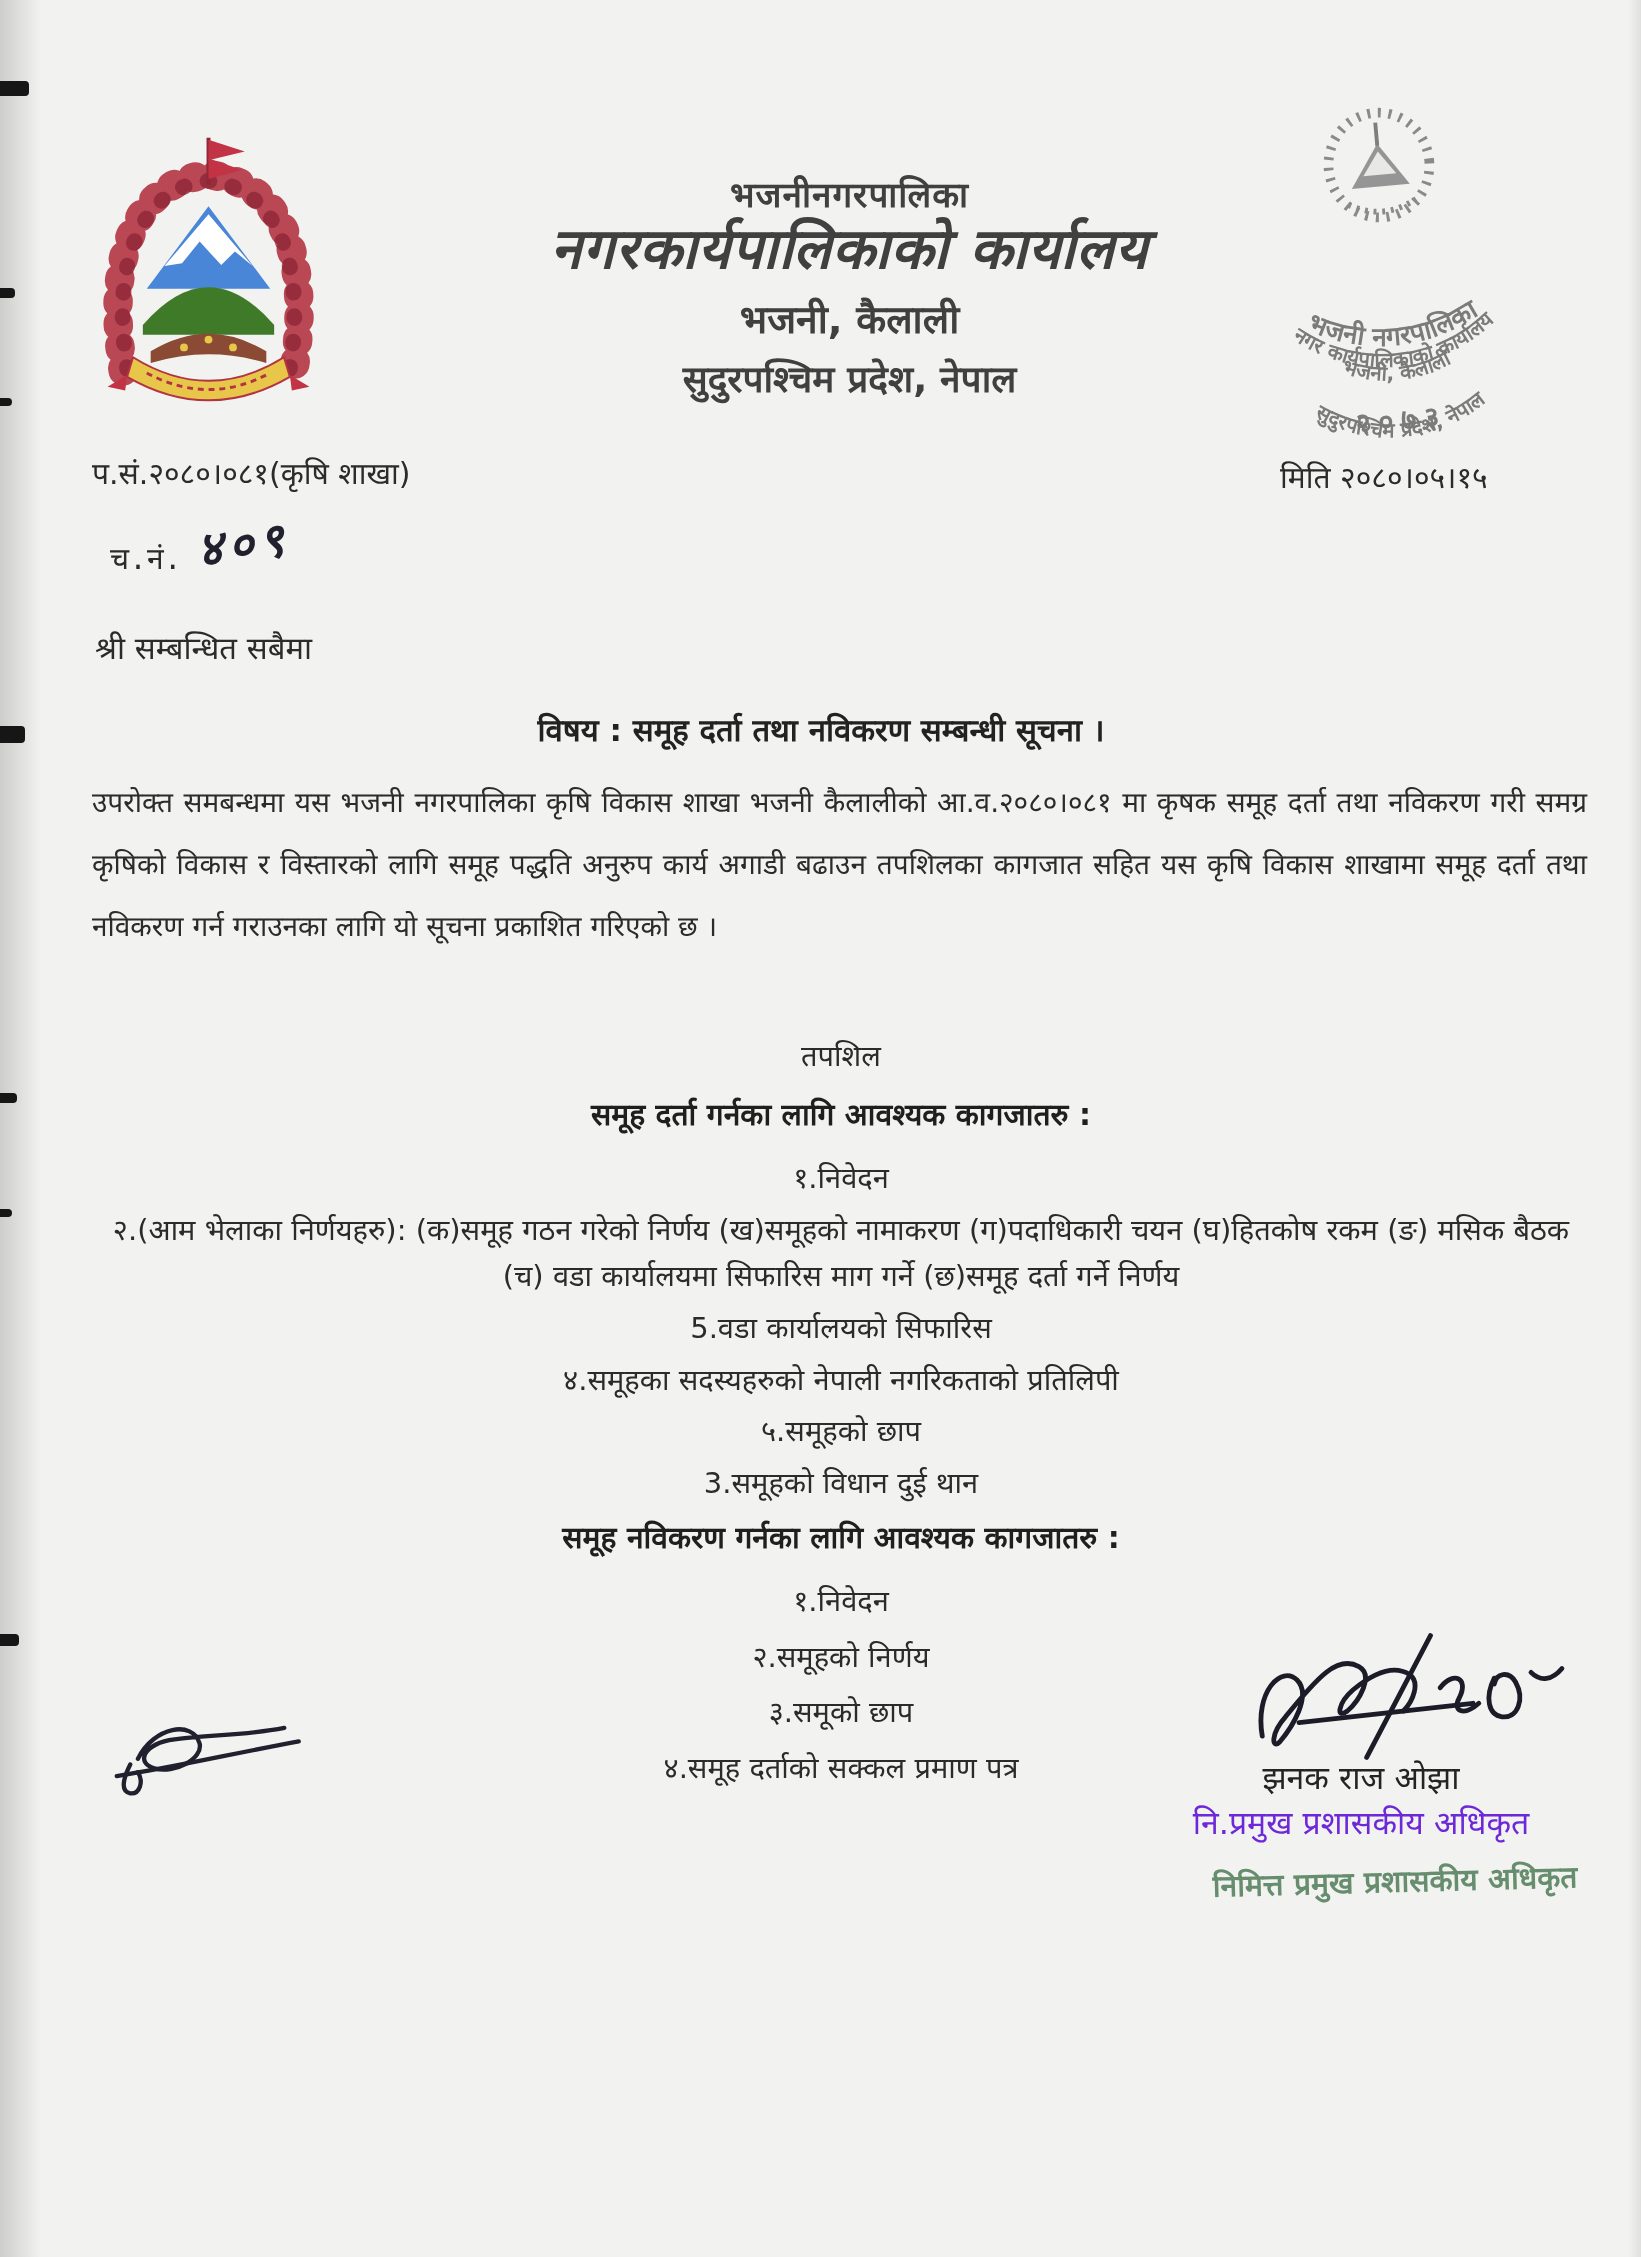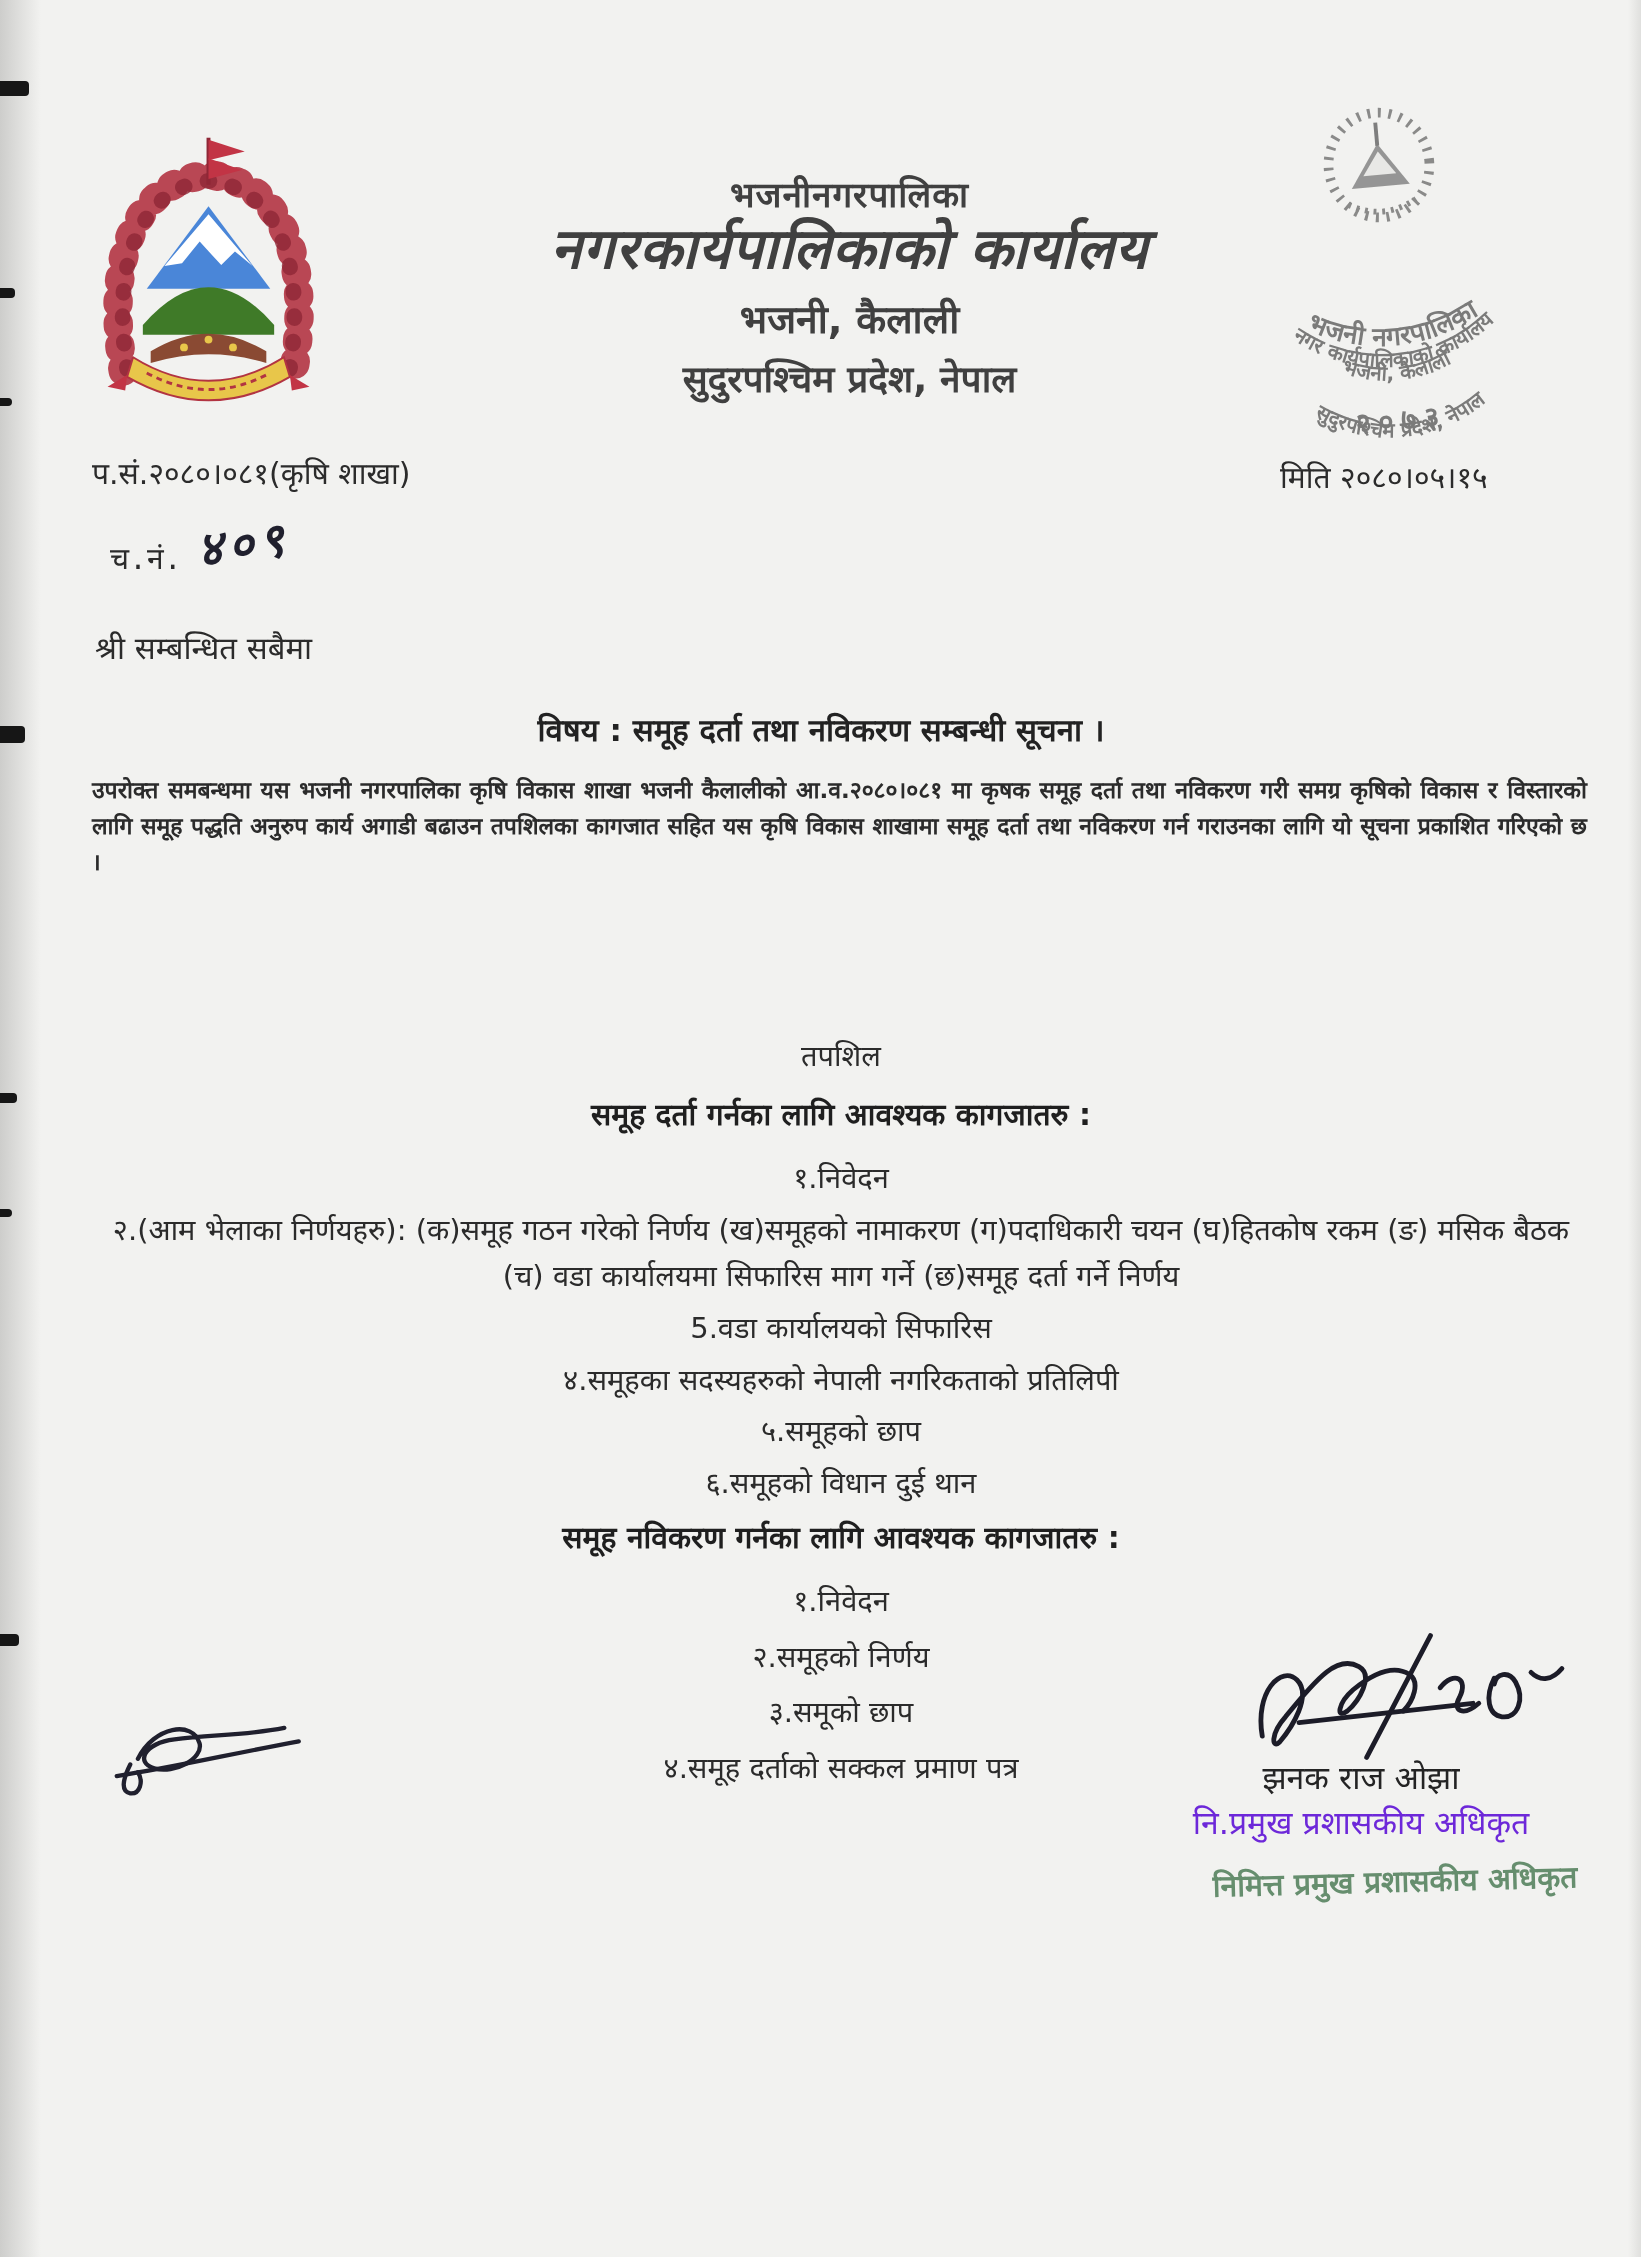--- a/index.html
+++ b/index.html
@@ -53,21 +53,21 @@
   }
   .addressee{ position:absolute; left:95px; top:626px; font-size:31px; }
 
   .subject{
     position:absolute; left:290px; top:708px; width:1062px;
     text-align:center; font-size:31px; font-weight:700; color:#222;
   }
 
   .body-par{
     position:absolute; left:92px; top:772px; width:1495px;
-    font-size:23px; line-height:36px; text-align:justify;font-weight:bold;
+    font-size:28px; line-height:62px; text-align:justify;
   }
 
   .details{ position:absolute; left:92px; top:1035px; width:1498px;text-align:center; }
   .details-label{ font-size:29px; margin-bottom:19.3px; }
   .sec-heading{ font-size:30px; font-weight:700; margin-bottom:21px; color:#1f1f1f; }
   .doc-item{ font-size:29px; line-height:46px; margin-bottom:5.8px; }
   .renewal{ margin-top:9.7px; }
   .renewal .doc-item{ margin-bottom:9.7px; }
 
   .sig-left { position:absolute; left:101px; top:1699px; width:227px; height:130px; }
@@ -180,21 +180,21 @@
   <div class="details">
     <div class="details-label">तपशिल</div>
 
     <div>
       <div class="sec-heading">समूह दर्ता गर्नका लागि आवश्यक कागजातरु :</div>
       <div class="doc-item">१.निवेदन</div>
       <div class="doc-item">२.(आम भेलाका निर्णयहरु): (क)समूह गठन गरेको निर्णय (ख)समूहको नामाकरण (ग)पदाधिकारी चयन (घ)हितकोष रकम (ङ) मसिक बैठक (च) वडा कार्यालयमा सिफारिस माग गर्ने (छ)समूह दर्ता गर्ने निर्णय</div>
       <div class="doc-item">5.वडा कार्यालयको सिफारिस</div>
       <div class="doc-item">४.समूहका सदस्यहरुको नेपाली नगरिकताको प्रतिलिपी</div>
       <div class="doc-item">५.समूहको छाप</div>
-      <div class="doc-item">६.समूहको  विधान दुई थान</div>
+      <div class="doc-item">3.समूहको  विधान दुई थान</div>
     </div>
 
     <div class="renewal">
       <div class="sec-heading">समूह नविकरण गर्नका लागि आवश्यक कागजातरु :</div>
       <div class="doc-item">१.निवेदन</div>
       <div class="doc-item">२.समूहको निर्णय</div>
       <div class="doc-item">३.समूको छाप</div>
       <div class="doc-item">४.समूह दर्ताको सक्कल प्रमाण पत्र</div>
     </div>
   </div>

